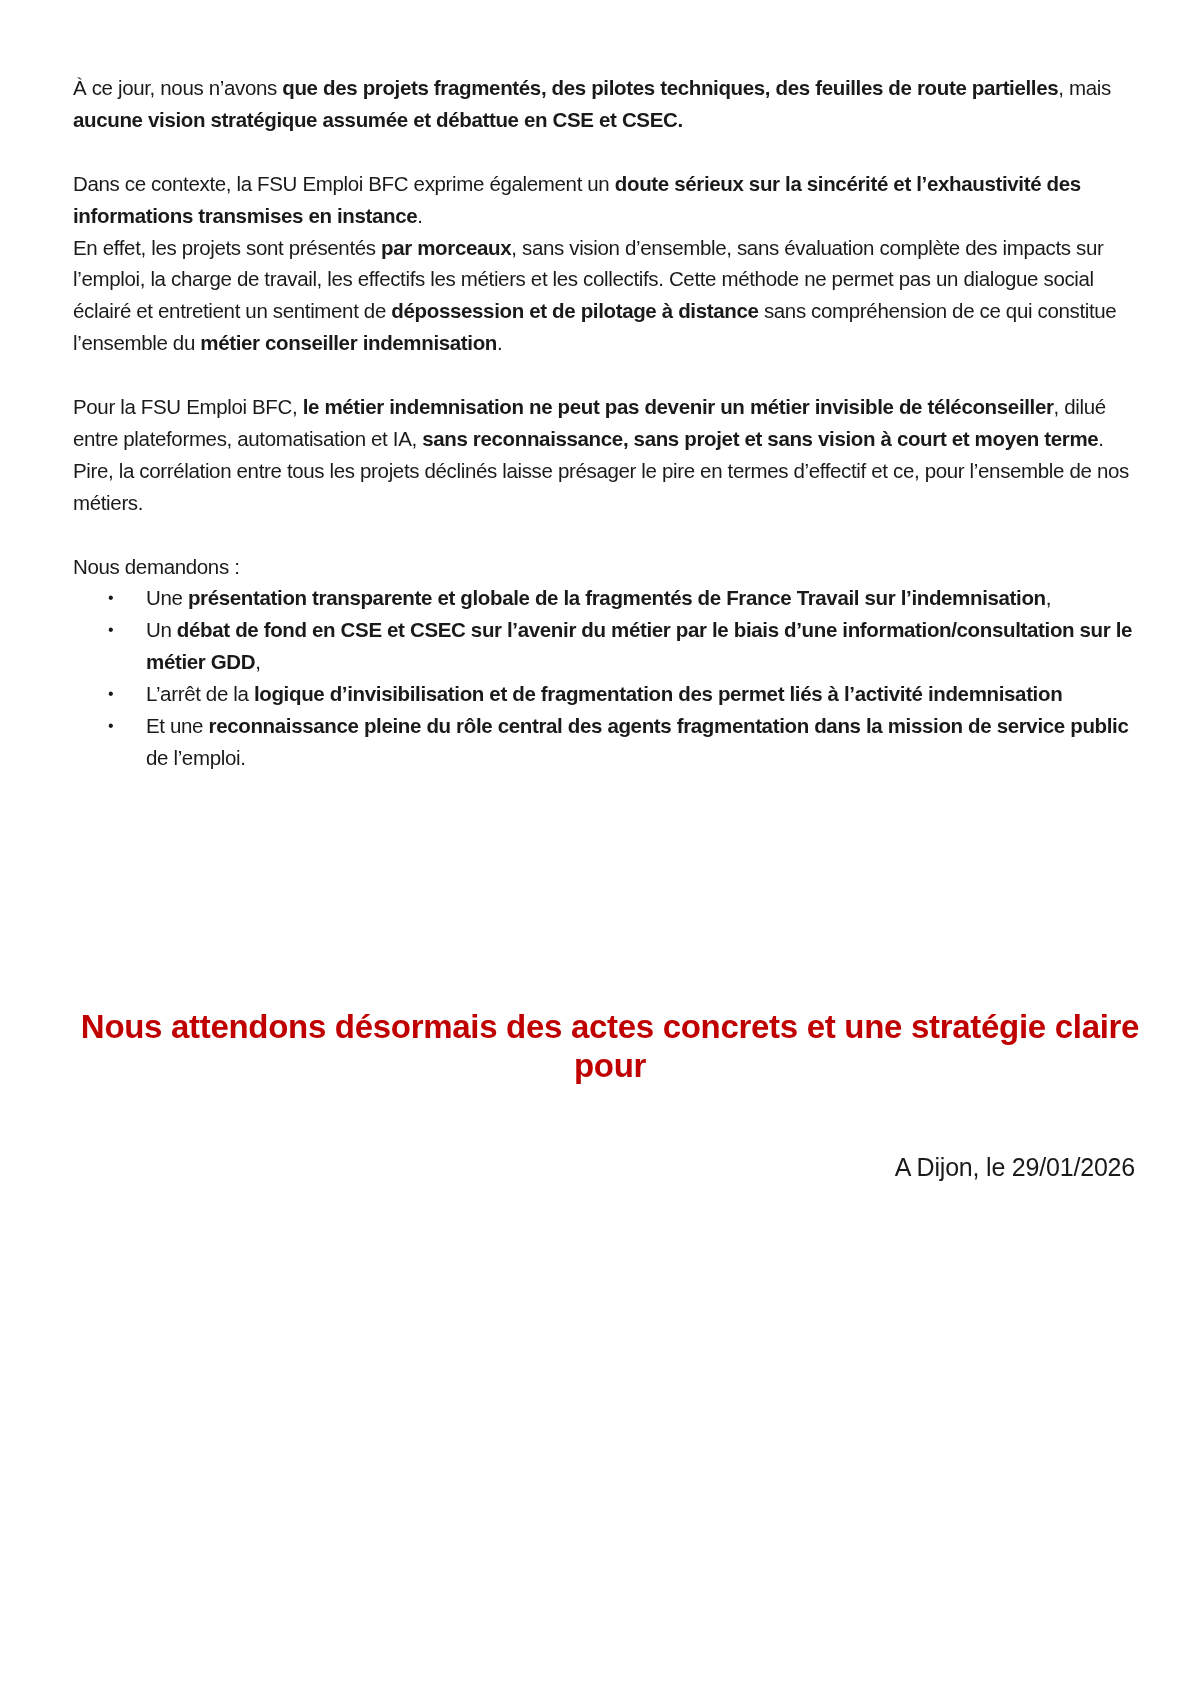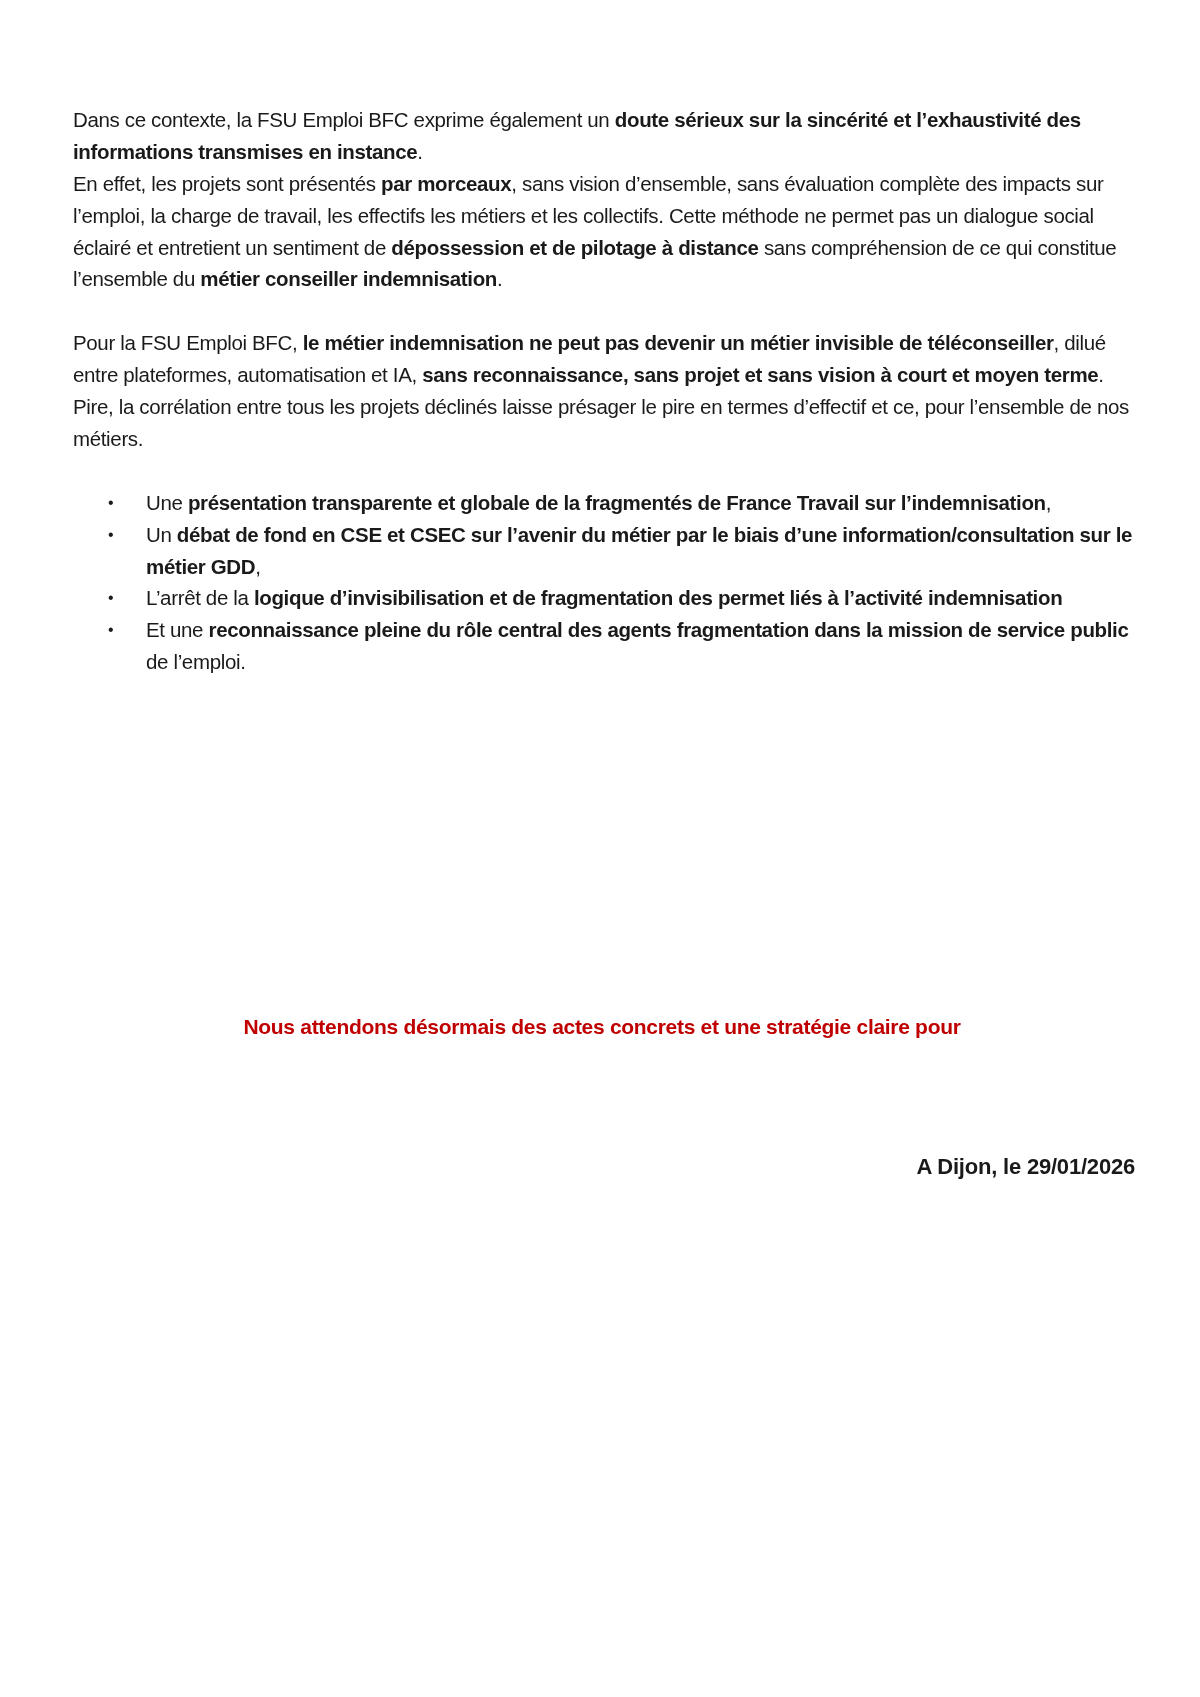--- a/index.html
+++ b/index.html
@@ -38,56 +38,57 @@
       margin: 0;
     }
     .bullet {
       position: absolute;
       left: -38px;
       top: 0;
       font-size: 16px;
     }
     .conclusion {
       position: absolute;
-      left: 72px;
+      left: 80px;
       top: 1007px;
       width: 1060px;
       text-align: center;
       color: #c00000;
       font-weight: bold;
-      font-size: 21px;
+      font-size: 33px;
       line-height: 39px;
       letter-spacing: -0.3px;
     }
     .signature {
       position: absolute;
       right: 65px;
       top: 1152px;
-      font-size: 22px;
+      font-size: 25px;
       line-height: 30px;
       letter-spacing: -0.2px;
-      font-weight: bold;
     }
   </style>
 </head>
 <body>
 
 <div class="page">
 
+  <p class="para"><span>À ce jour, nous n’avons </span><b>que des projets fragmentés, des pilotes techniques, des feuilles de route partielles</b><span>, mais </span><b>aucune vision stratégique assumée et débattue en CSE et CSEC.</b></p>
 
   <div class="gap"></div>
 
   <p class="para"><span>Dans ce contexte, la FSU Emploi BFC exprime également un </span><b>doute sérieux sur la sincérité et l’exhaustivité des informations transmises en instance</b><span>.</span><br><span>En effet, les projets sont présentés </span><b>par morceaux</b><span>, sans vision d’ensemble, sans évaluation complète des impacts sur l’emploi, la charge de travail, les effectifs les métiers et les collectifs. Cette méthode ne permet pas un dialogue social éclairé et entretient un sentiment de </span><b>dépossession et de pilotage à distance</b><span> sans compréhension de ce qui constitue l’ensemble du </span><b>métier conseiller indemnisation</b><span>.</span></p>
 
   <div class="gap"></div>
 
   <p class="para"><span>Pour la FSU Emploi BFC, </span><b>le métier indemnisation ne peut pas devenir un métier invisible de téléconseiller</b><span>, dilué entre plateformes, automatisation et IA, </span><b>sans reconnaissance, sans projet et sans vision à court et moyen terme</b><span>.</span><br><span>Pire, la corrélation entre tous les projets déclinés laisse présager le pire en termes d’effectif et ce, pour l’ensemble de nos métiers.</span></p>
 
   <div class="gap"></div>
 
+  <p class="para">Nous demandons :</p>
 
   <ul class="list">
     <li><span class="bullet">•</span><span>Une </span><b>présentation transparente et globale de la fragmentés de France Travail sur l’indemnisation</b><span>,</span></li>
     <li><span class="bullet">•</span><span>Un </span><b>débat de fond en CSE et CSEC sur l’avenir du métier par le biais d’une information/consultation sur le métier GDD</b><span>,</span></li>
     <li><span class="bullet">•</span><span>L’arrêt de la </span><b>logique d’invisibilisation et de fragmentation des permet liés à l’activité indemnisation</b><span></span></li>
     <li><span class="bullet">•</span><span>Et une </span><b>reconnaissance pleine du rôle central des agents fragmentation dans la mission de service public</b><span> de l’emploi.</span></li>
   </ul>
 </div>
 
 <div class="conclusion">

